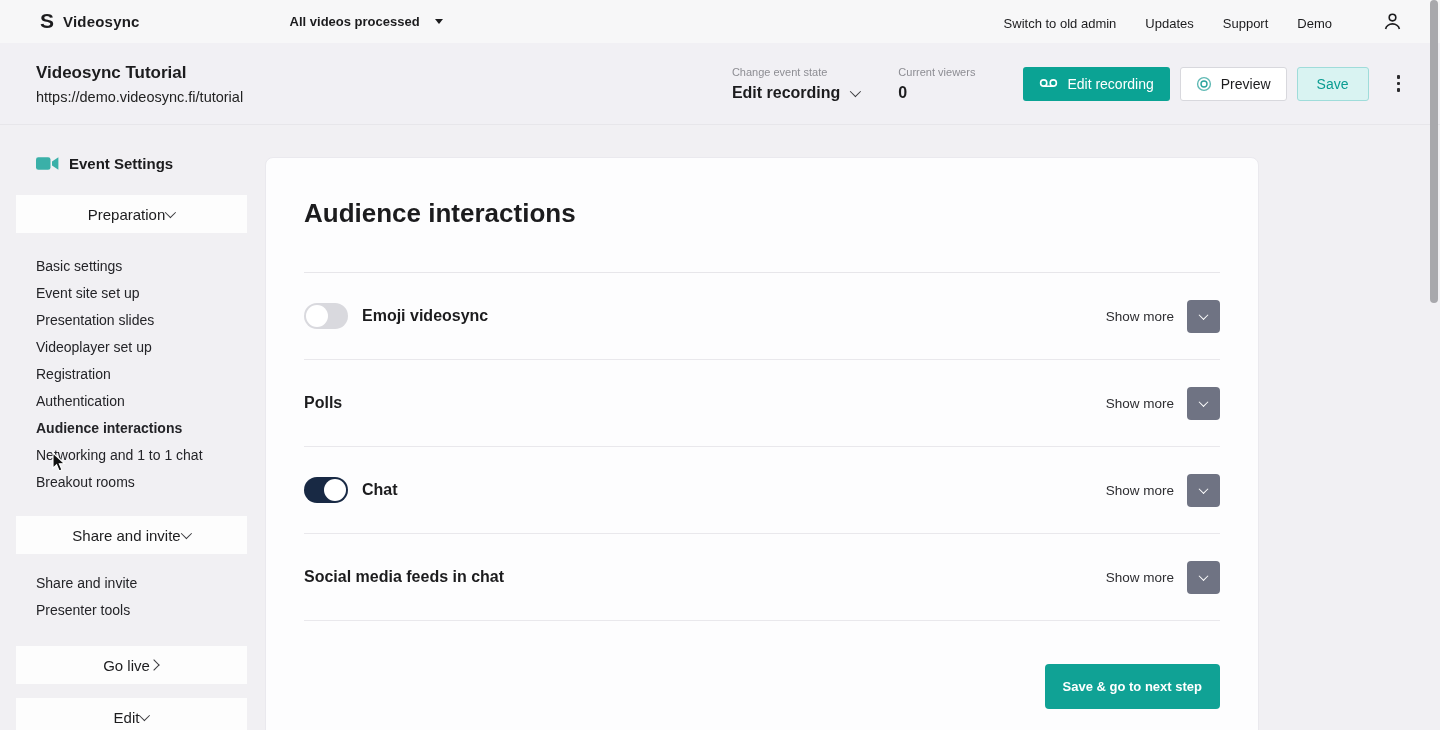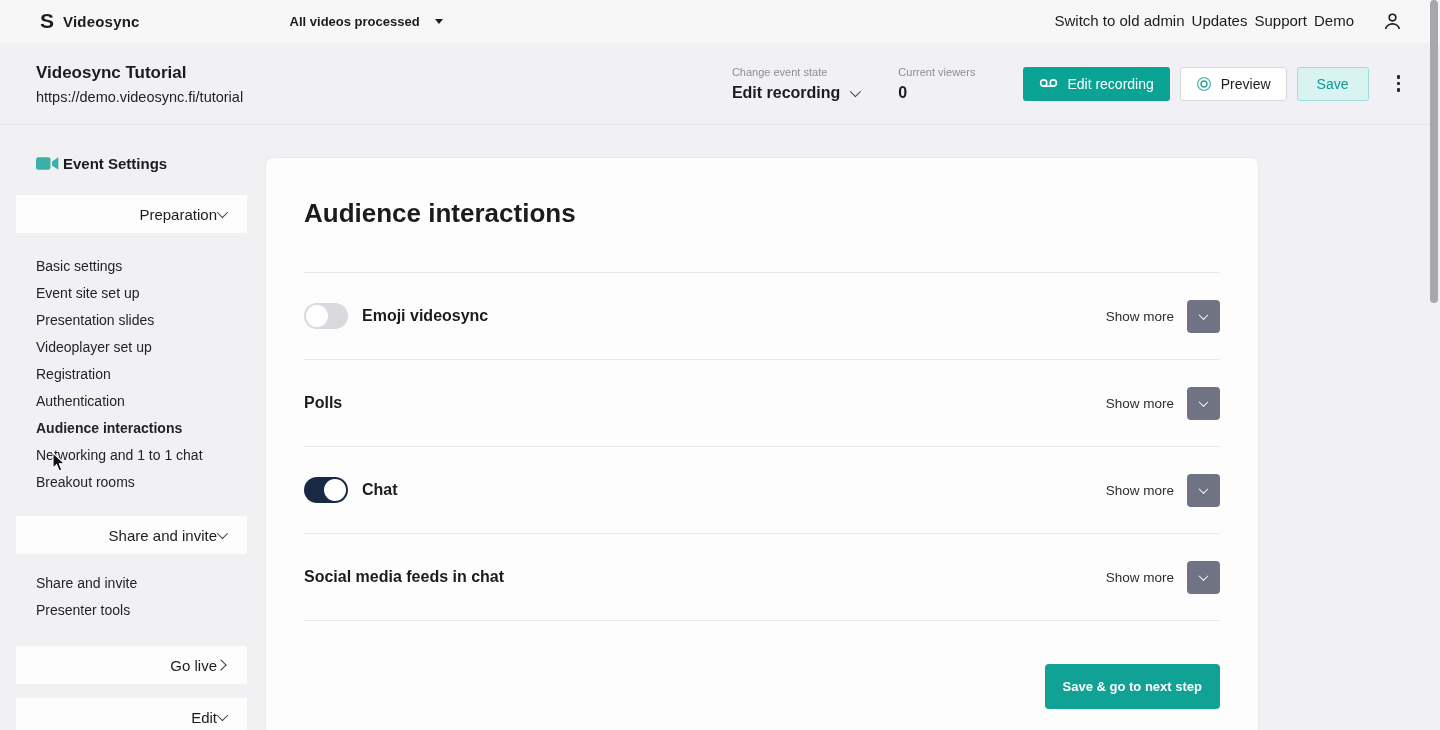--- a/index.html
+++ b/index.html
@@ -6,21 +6,21 @@
   html,body { width:1440px; height:730px; overflow:hidden; }
   body { font-family:"Liberation Sans", sans-serif; background:#f1f0f3; color:#1c1c1e; position:relative; }
 
   
   .topbar { height:43px; background:#f7f7f8; display:flex; align-items:center; padding:0 38px 0 40px; position:relative; z-index:3; }
   .brand { display:flex; align-items:center; gap:9px; }
   .brand-s { font-size:21px; font-weight:700; line-height:1; transform:translateY(-1px); }
   .brand-name { font-size:15px; font-weight:700; letter-spacing:.2px; }
   .status-dd { margin-left:150px; display:flex; align-items:center; gap:15px; font-size:13px; font-weight:700; cursor:pointer; }
   .caret-down { width:0; height:0; border-left:4px solid transparent; border-right:4px solid transparent; border-top:5px solid #1c1c1e; }
-  .top-links { margin-left:auto; display:flex; align-items:flex-start; gap:7px; font-size:15px; }
+  .top-links { margin-left:auto; display:flex; align-items:flex-end; gap:29px; font-size:13px; }
   .top-link { cursor:pointer; }
   .user-icon { margin-left:22px; cursor:pointer; display:flex; }
 
   
   .subheader { height:82px; background:#f1f0f4; border-bottom:1px solid #e7e6ea; display:flex; align-items:center; padding:0 36px; position:relative; z-index:2; }
   .title-block { margin-right:auto; }
   .event-title { font-size:17px; font-weight:700; margin-bottom:6px; }
   .event-url { font-size:14.5px; color:#222; }
   .mini-label { font-size:11px; color:#8d8d93; margin-bottom:6px; }
   .state-block { margin-right:40px; }
@@ -36,22 +36,22 @@
   .btn-outline { background:#fff; color:#1c1c1e; border:1px solid #d8d8dd; padding:0 15px;justify-content:space-between; }
   .btn-savelite { background:#d9f3f2; color:#0a9c92; border:1px solid #9fdcda; padding:0 19px; font-weight:400; }
   .kebab { margin-left:14px; display:flex; flex-direction:column; gap:3px; cursor:pointer; padding:4px; }
   .kebab span { width:3.5px; height:3.5px; background:#2c2c2e; border-radius:1px; }
 
   
   .body { display:flex; align-items:flex-start; padding:0 0 0 16px; }
 
   
   .sidebar { width:231px; flex:none; padding-top:30px; }
-  .sb-title { display:flex; align-items:center; gap:4px; padding-left:20px; font-size:15px; font-weight:700; }
-  .group-header { background:#fdfdfd; height:38px; display:flex; align-items:center; justify-content:flex-end; padding:0 22px 0 20px; font-size:15px; cursor:pointer; }
+  .sb-title { display:flex; align-items:center; gap:10px; padding-left:20px; font-size:15px; font-weight:700; }
+  .group-header { background:#fdfdfd; height:38px; display:flex; align-items:center; justify-content:center; padding:0 22px 0 20px; font-size:15px; cursor:pointer; }
   .group-header.first { margin-top:23px; }
   .gh-mt20 { margin-top:20px; } .gh-mt22 { margin-top:22px; } .gh-mt14 { margin-top:14px; }
   .sb-list { list-style:none; margin:20px 0 0 0; padding-left:20px; }
   .sb-list li { font-size:14px; line-height:27px; cursor:pointer; color:#242428; }
   .sb-list li.active { font-weight:700; }
   .sb-list.compact { margin-top:16px; margin-bottom:0; }
 
   
   .card { background:#fdfdfe; border:1px solid #eae9ee; border-radius:8px; width:994px; margin:32px 0 0 18px; min-height:600px; padding:0 38px; }
   .card-title-wrap { padding:40px 0 0 0; border-bottom:1px solid #e7e6ea; }

